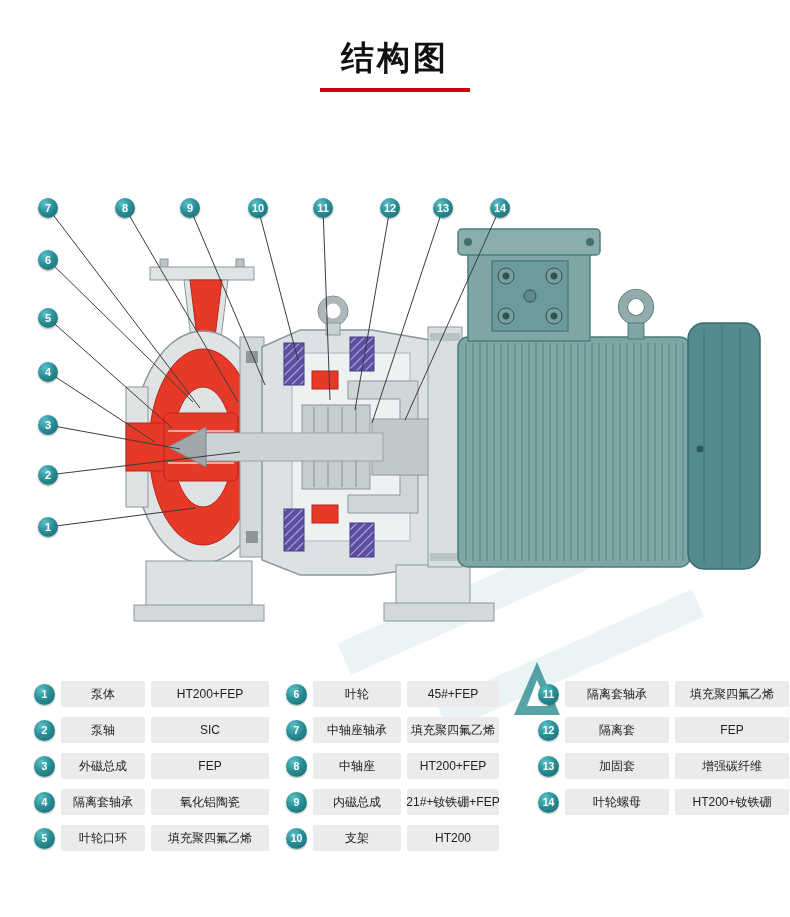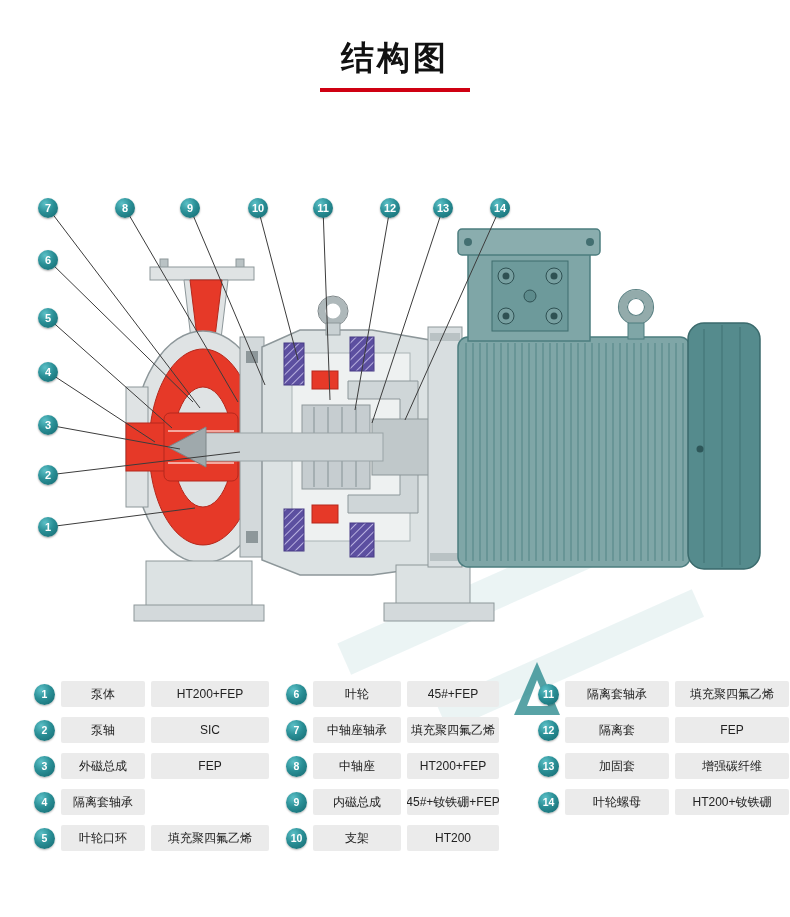--- a/index.html
+++ b/index.html
@@ -263,20 +263,21 @@
           <div class="part-cell mat">SIC</div>
         </div>
         <div class="part-row">
           <div class="part-badge">3</div>
           <div class="part-cell name">外磁总成</div>
           <div class="part-cell mat">FEP</div>
         </div>
         <div class="part-row">
           <div class="part-badge">4</div>
           <div class="part-cell name">隔离套轴承</div>
+          <div class="part-cell mat">氧化铝陶瓷</div>
         </div>
         <div class="part-row">
           <div class="part-badge">5</div>
           <div class="part-cell name">叶轮口环</div>
           <div class="part-cell mat">填充聚四氟乙烯</div>
         </div>
       </div>
     <div id="parts-col-1" class="parts-col">
         <div class="part-row">
           <div class="part-badge">6</div>
@@ -289,21 +290,21 @@
           <div class="part-cell mat">填充聚四氟乙烯</div>
         </div>
         <div class="part-row">
           <div class="part-badge">8</div>
           <div class="part-cell name">中轴座</div>
           <div class="part-cell mat">HT200+FEP</div>
         </div>
         <div class="part-row">
           <div class="part-badge">9</div>
           <div class="part-cell name">内磁总成</div>
-          <div class="part-cell mat">45#+钕铁硼+FEP</div>
+          <div class="part-cell mat">21#+钕铁硼+FEP</div>
         </div>
         <div class="part-row">
           <div class="part-badge">10</div>
           <div class="part-cell name">支架</div>
           <div class="part-cell mat">HT200</div>
         </div>
       </div>
     <div id="parts-col-2" class="parts-col">
         <div class="part-row">
           <div class="part-badge">11</div>

